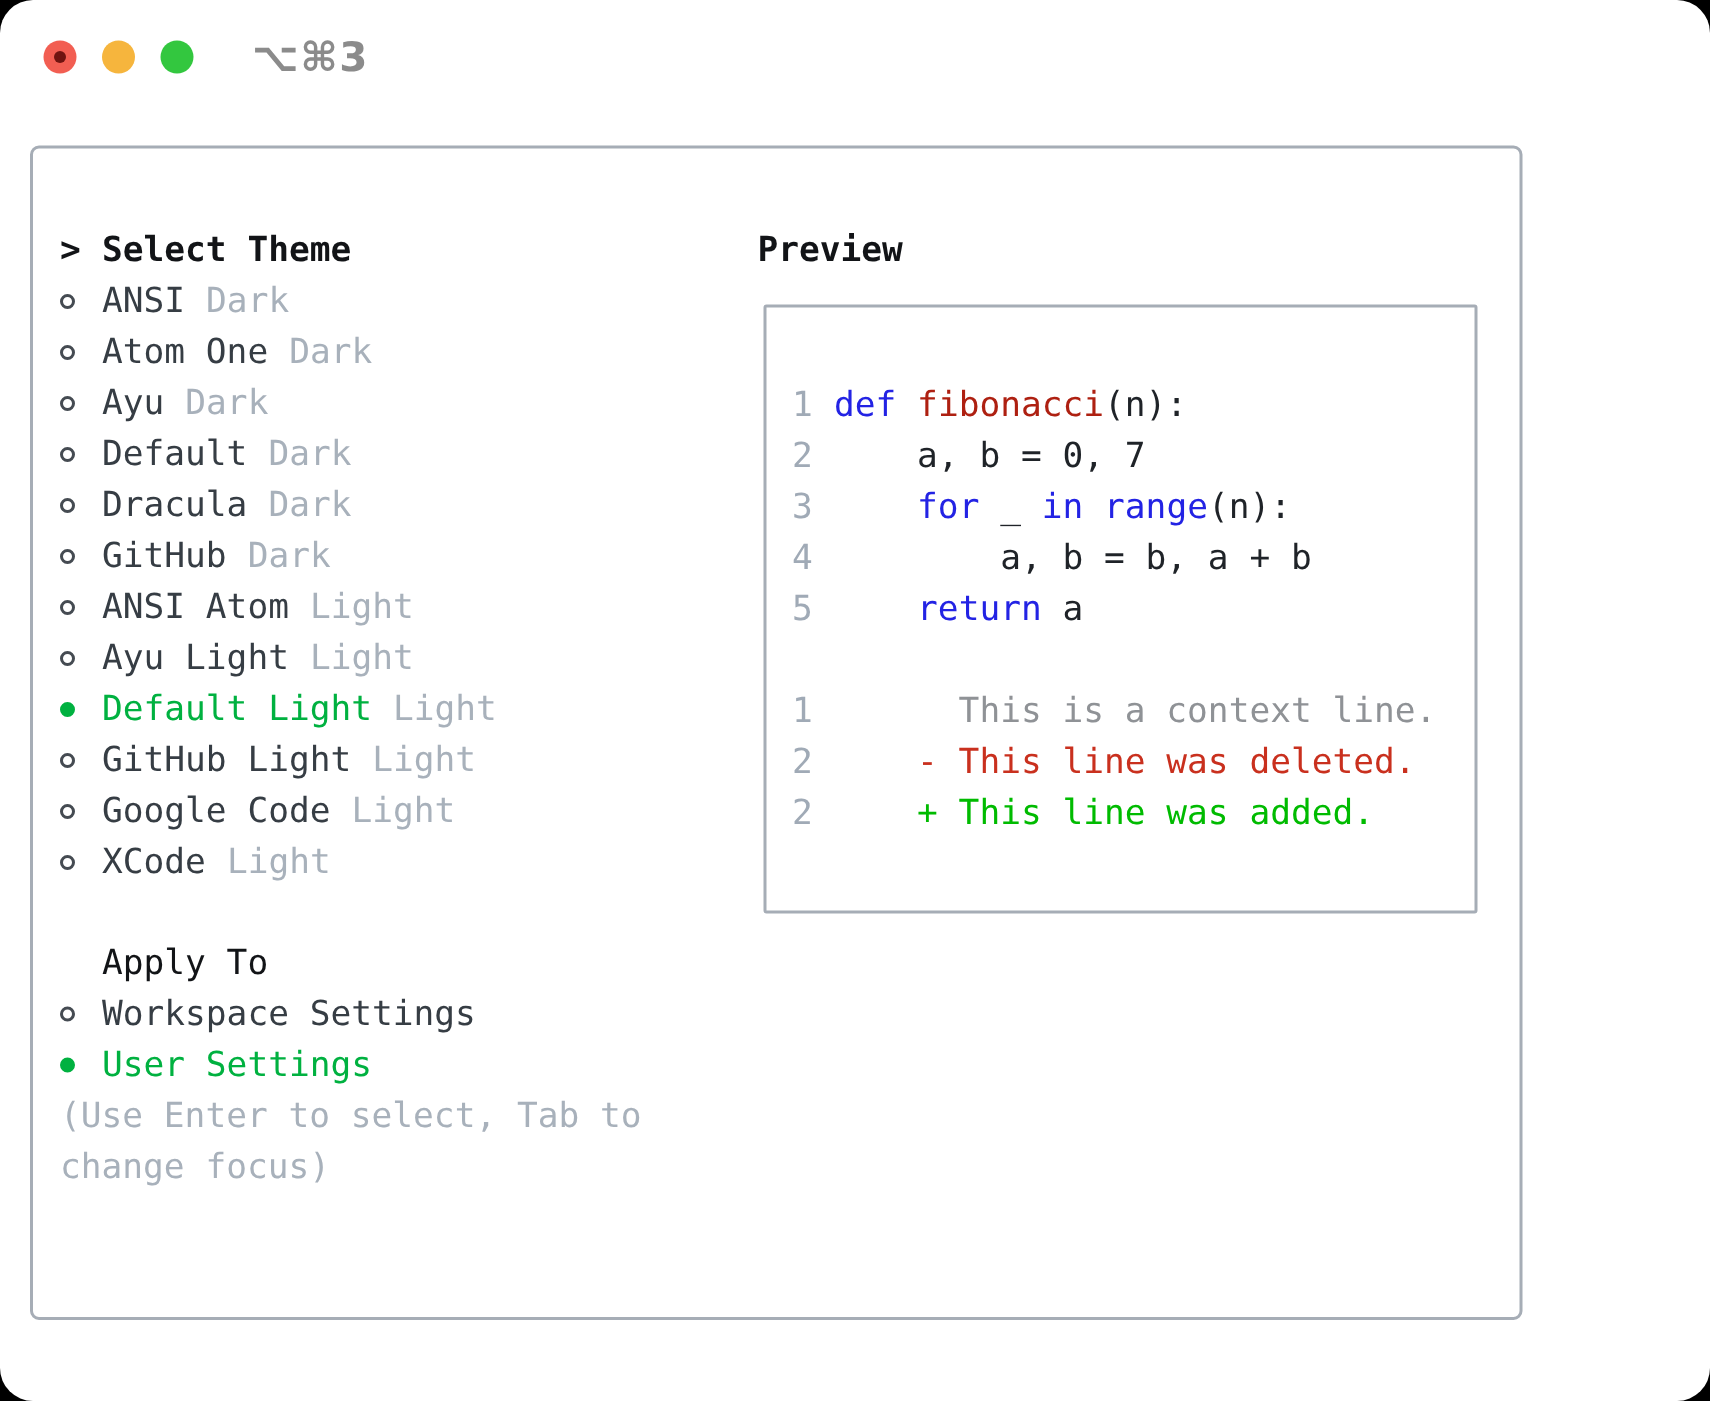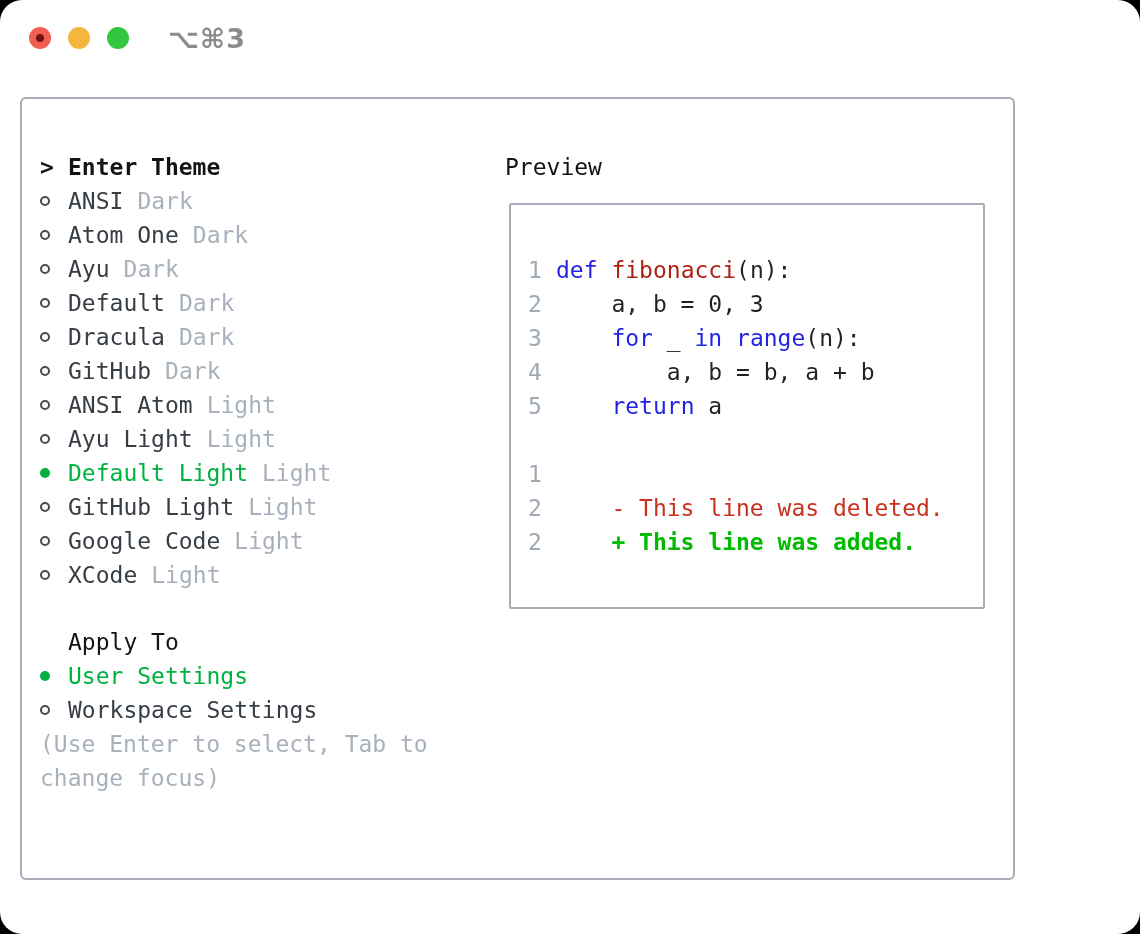--- a/index.html
+++ b/index.html
@@ -29,47 +29,47 @@
   .header-label{font-weight:bold;color:var(--header-black);white-space:pre;}
   .radio{width:10px;height:10px;border:2px solid #454b52;border-radius:50%;}
   .radio.filled{background:var(--accent-green);border-color:var(--accent-green);}
   .name{color:var(--item-text);white-space:pre;}
   .row.selected .name{color:var(--accent-green);}
   .variant{color:var(--muted);margin-left:14px;white-space:pre;}
   .apply-block{margin-top:33px;}
   .apply-label{color:var(--header-black);white-space:pre;}
   .help{width:400px;color:var(--muted);line-height:34px;}
   .right-col{flex:1;}
-  .preview-header{height:34px;display:flex;align-items:center;font-weight:normal;color:var(--header-black);}
+  .preview-header{height:34px;display:flex;align-items:center;font-weight:bold;color:var(--header-black);}
   .preview-box{margin-top:19px;margin-left:4px;width:476px;height:406px;border:2px solid var(--panel-border);border-radius:2px;background:#fff;padding:48px 0 0 17px;}
   .crow{display:flex;align-items:center;height:34px;white-space:pre;}
   .lnum{color:var(--gutter-blue);width:28px;flex:0 0 auto;}
   .seg-kw{color:var(--keyword-blue);}
   .seg-fn{color:var(--function-red);}
   .seg-pl{color:var(--code-text);}
   .seg-ctx{color:var(--context-gray);}
   .seg-del{color:var(--deleted-red);}
-  .seg-add{color:var(--added-green);font-weight:bold;}
+  .seg-add{color:var(--added-green);}
 </style>
 </head>
 <body>
 
 <div class="window">
   <div class="titlebar">
     <div class="traffic red"></div>
     <div class="traffic yellow"></div>
     <div class="traffic green"></div>
     <div class="shortcut">⌥⌘3</div>
   </div>
 
   <div class="panel">
     <div class="left-col">
       <div class="row">
         <span class="gutter prompt">&gt; </span>
-        <span class="header-label">Enter Theme</span>
+        <span class="header-label">Select Theme</span>
       </div>
       <div id="theme-list">
           <div class="row">
             <span class="gutter">
               <span class="radio"></span>
             </span>
             <span class="name">ANSI</span>
             <span class="variant">Dark</span>
           </div>
           <div class="row">
@@ -150,50 +150,50 @@
             <span class="variant">Light</span>
           </div>
         </div>
 
       <div class="apply-block">
         <div class="row">
           <span class="gutter"></span>
           <span class="apply-label">Apply To</span>
         </div>
         <div id="apply-list">
+            <div class="row">
+              <span class="gutter">
+                <span class="radio"></span>
+              </span>
+              <span class="name">Workspace Settings</span>
+            </div>
             <div class="row selected">
               <span class="gutter">
                 <span class="radio filled"></span>
               </span>
               <span class="name">User Settings</span>
-            </div>
-            <div class="row">
-              <span class="gutter">
-                <span class="radio"></span>
-              </span>
-              <span class="name">Workspace Settings</span>
             </div>
           </div>
       </div>
 
       <div class="help">(Use Enter to select, Tab to change focus)</div>
     </div>
 
     <div class="right-col">
       <div class="preview-header">Preview</div>
       <div class="preview-box">
         <div id="code-lines">
             <div class="crow"><span class="lnum">1</span><span class="seg-kw">def</span><span class="seg-pl"> </span><span class="seg-fn">fibonacci</span><span class="seg-pl">(n):</span></div>
-            <div class="crow"><span class="lnum">2</span><span class="seg-pl">    a, b = 0, 3</span></div>
+            <div class="crow"><span class="lnum">2</span><span class="seg-pl">    a, b = 0, 7</span></div>
             <div class="crow"><span class="lnum">3</span><span class="seg-pl">    </span><span class="seg-kw">for</span><span class="seg-pl"> _ </span><span class="seg-kw">in</span><span class="seg-pl"> </span><span class="seg-kw">range</span><span class="seg-pl">(n):</span></div>
             <div class="crow"><span class="lnum">4</span><span class="seg-pl">        a, b = b, a + b</span></div>
             <div class="crow"><span class="lnum">5</span><span class="seg-pl">    </span><span class="seg-kw">return</span><span class="seg-pl"> a</span></div>
           </div>
         <div class="crow"></div>
         <div id="diff-lines">
-            <div class="crow"><span class="lnum">1</span></div>
+            <div class="crow"><span class="lnum">1</span><span class="seg-ctx">      This is a context line.</span></div>
             <div class="crow"><span class="lnum">2</span><span class="seg-del">    - This line was deleted.</span></div>
             <div class="crow"><span class="lnum">2</span><span class="seg-add">    + This line was added.</span></div>
           </div>
       </div>
     </div>
   </div>
 </div>
 
 </body></html>

